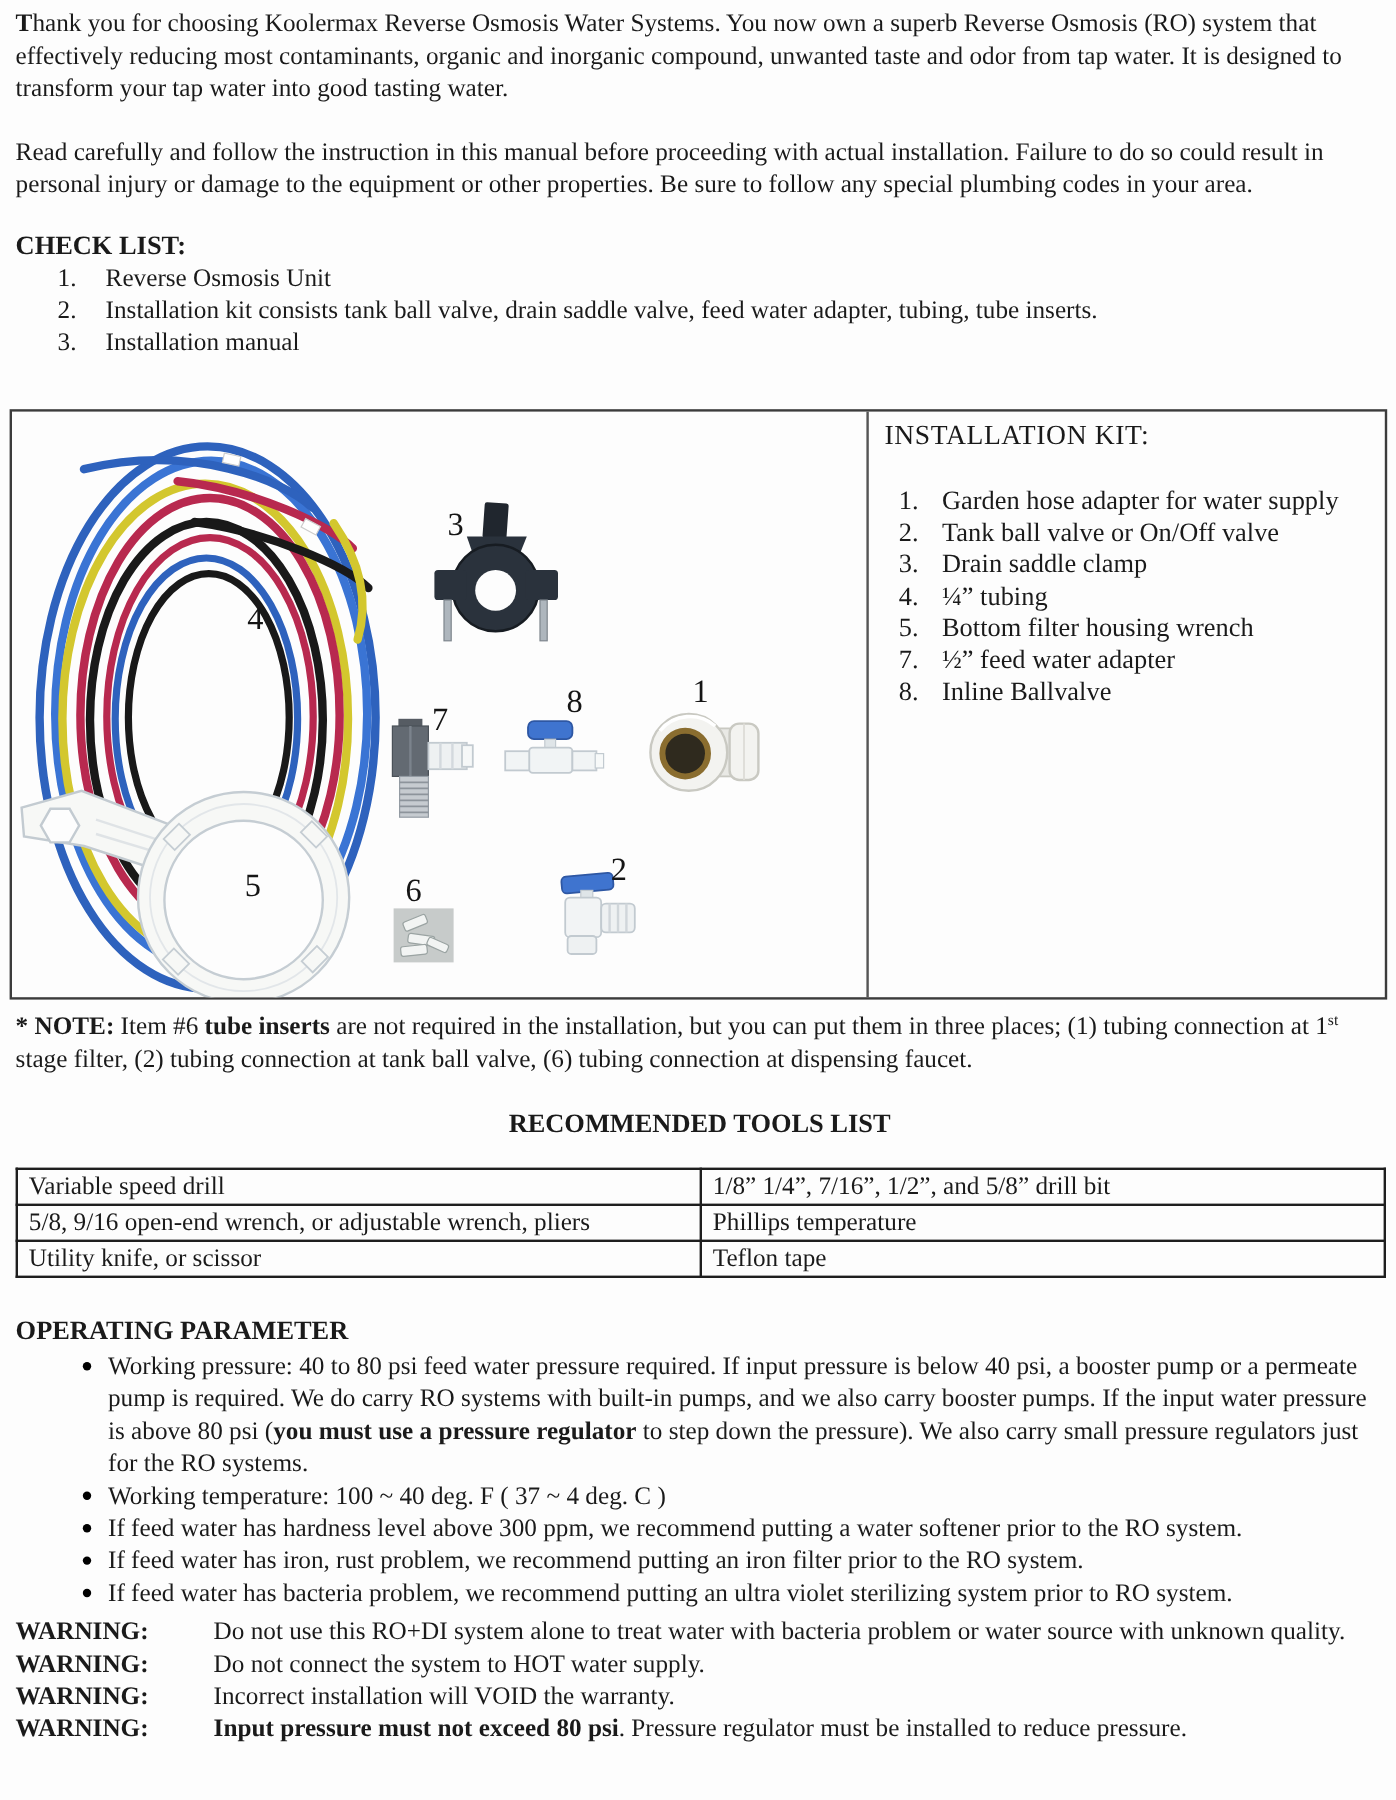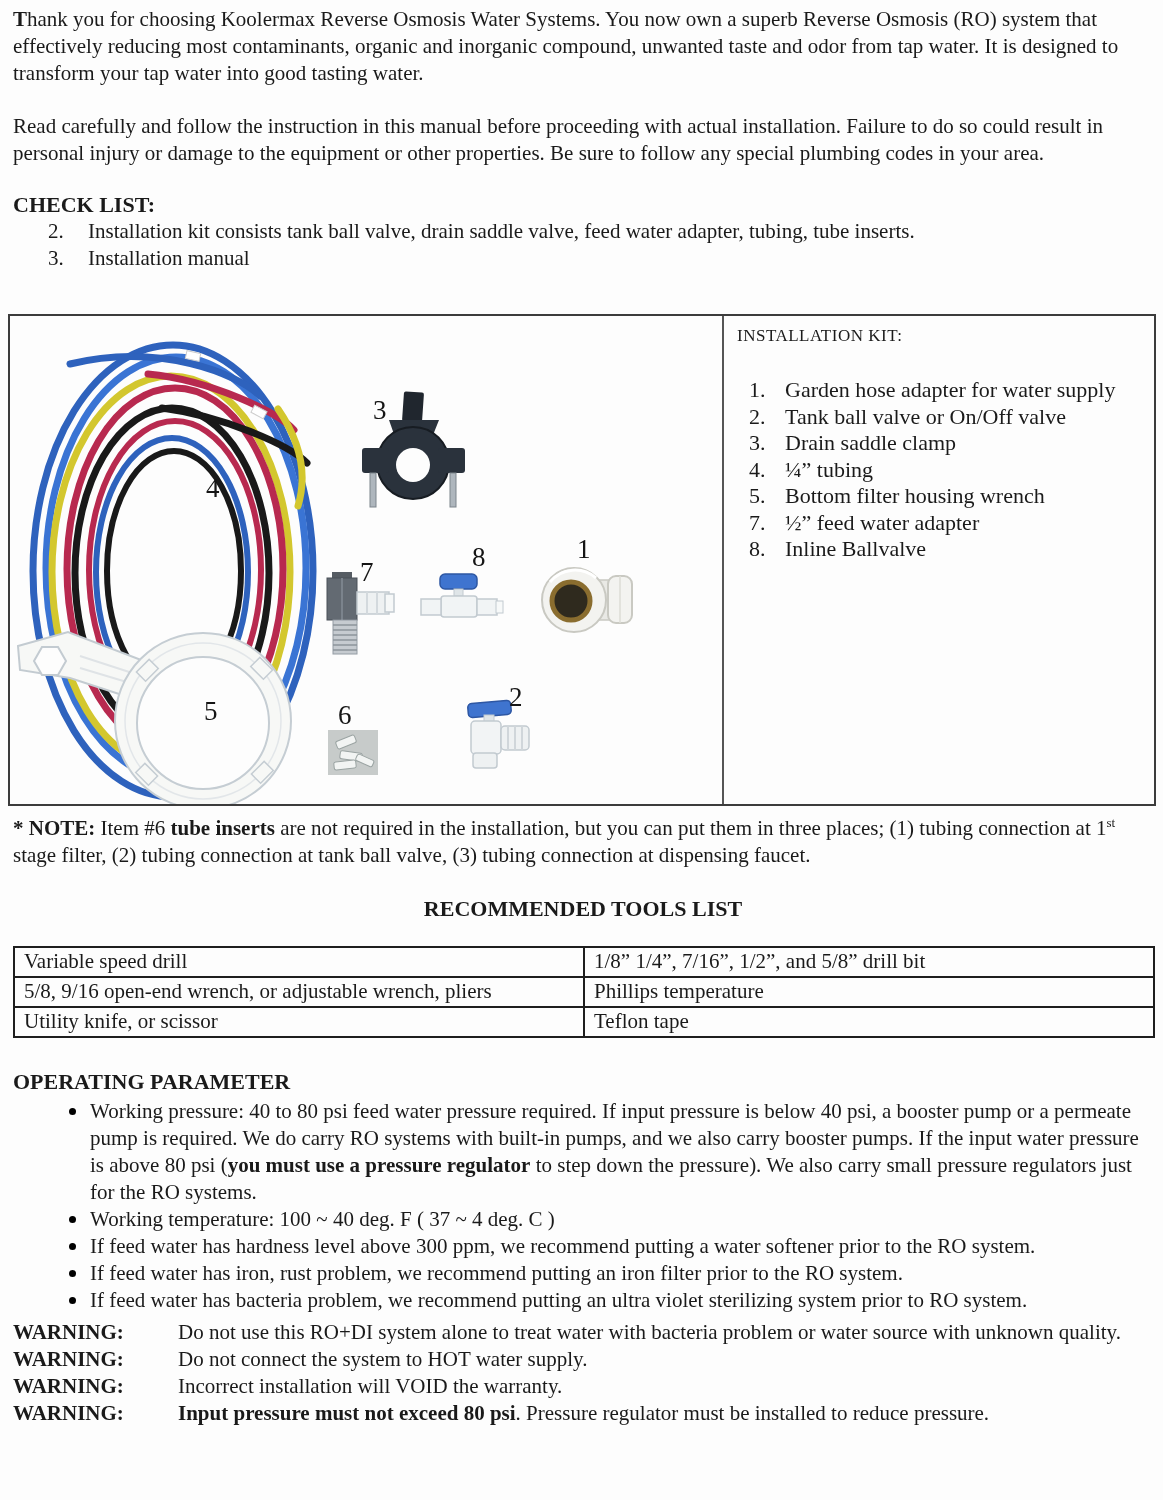--- a/index.html
+++ b/index.html
@@ -25,21 +25,21 @@
     width:1144px;height:488px;
     border:2px solid #3c3c3c;
     position:relative;background:#fdfdfd;
   }
   .figure-left{position:absolute;left:0;top:0;width:712px;height:488px;}
   .figure-right{
     position:absolute;left:712px;top:0;right:0;bottom:0;
     border-left:2px solid #555;
     padding:6px 4px 0 13px;
   }
-  .kit-title{font-size:17px;margin:0;font-weight:normal;letter-spacing:.5px;}
+  .kit-title{font-size:23px;margin:0;font-weight:normal;letter-spacing:.5px;}
   .kit-list{margin-top:28px;}
   .kit-row{padding-left:12px;line-height:26.5px;font-size:22px;}
   .kit-row .li-num{display:inline-block;width:36px;}
   .kit-row.bold{font-weight:bold;}
   svg text{font-family:"Liberation Serif","DejaVu Serif",serif;}
   
   .note{margin-top:9px;}
   .note b{font-weight:bold;}
   sup{font-size:13px;line-height:0;}
   .tools-heading{margin-top:26px;text-align:center;}
@@ -75,20 +75,21 @@
 
 <div class="page">
 
   <p><span class="lead-bold">T</span><span>hank you for choosing Koolermax Reverse Osmosis Water Systems.  You now own a superb Reverse Osmosis (RO) system that effectively reducing most contaminants, organic and inorganic compound, unwanted taste and odor from tap water.  It is designed to transform your tap water into good tasting water.</span></p>
 
   <p class="intro2">Read carefully and follow the instruction in this manual before proceeding with actual installation.  Failure to do so could result in personal injury or damage to the equipment or other properties.  Be sure to follow any special plumbing codes in your area.</p>
 
   <p class="sec-heading check-heading">CHECK LIST:</p>
 
   <div>
+    <div class="num-row"><span class="li-num">1.</span><span>Reverse Osmosis Unit</span></div>
     <div class="num-row"><span class="li-num">2.</span><span>Installation kit consists tank ball valve, drain saddle valve, feed water adapter, tubing, tube inserts.</span></div>
     <div class="num-row"><span class="li-num">3.</span><span>Installation manual</span></div>
   </div>
 
   <div class="figure">
     <div class="figure-left">
       <svg width="712" height="488" viewBox="0 0 712 488">
 
         <g fill="none" stroke-linecap="round">
           <ellipse cx="163" cy="255" rx="140" ry="226" stroke="#2e62bd" stroke-width="7"></ellipse>
@@ -207,21 +208,21 @@
         <div class="kit-row"><span class="li-num">2.</span><span>Tank ball valve or On/Off valve</span></div>
         <div class="kit-row"><span class="li-num">3.</span><span>Drain saddle clamp</span></div>
         <div class="kit-row"><span class="li-num">4.</span><span>¼” tubing</span></div>
         <div class="kit-row"><span class="li-num">5.</span><span>Bottom filter housing wrench</span></div>
         <div class="kit-row"><span class="li-num">7.</span><span>½” feed water adapter</span></div>
         <div class="kit-row"><span class="li-num">8.</span><span>Inline Ballvalve</span></div>
       </div>
     </div>
   </div>
 
-  <p class="note"><b>* NOTE:</b><span>  Item #6 </span><b>tube inserts</b><span> are not required in the installation, but you can put them in three places; (1) tubing connection at 1</span><sup>st</sup><span> stage filter, (2) tubing connection at tank ball valve, (3) tubing connection at dispensing faucet.</span></p>
+  <p class="note"><b>* NOTE:</b><span>  Item #6 </span><b>tube inserts</b><span> are not required in the installation, but you can put them in three places; (1) tubing connection at 1</span><sup>st</sup><span> stage filter, (2) tubing connection at tank ball valve, (6) tubing connection at dispensing faucet.</span></p>
 
   <p class="sec-heading tools-heading">RECOMMENDED TOOLS LIST</p>
 
   <table class="tools">
     <colgroup>
         <col class="c1">
         <col>
       </colgroup>
     <tbody>
       <tr>

